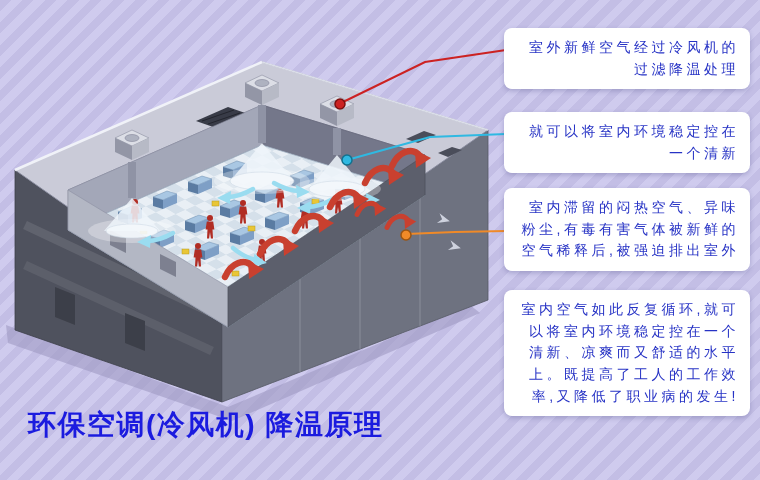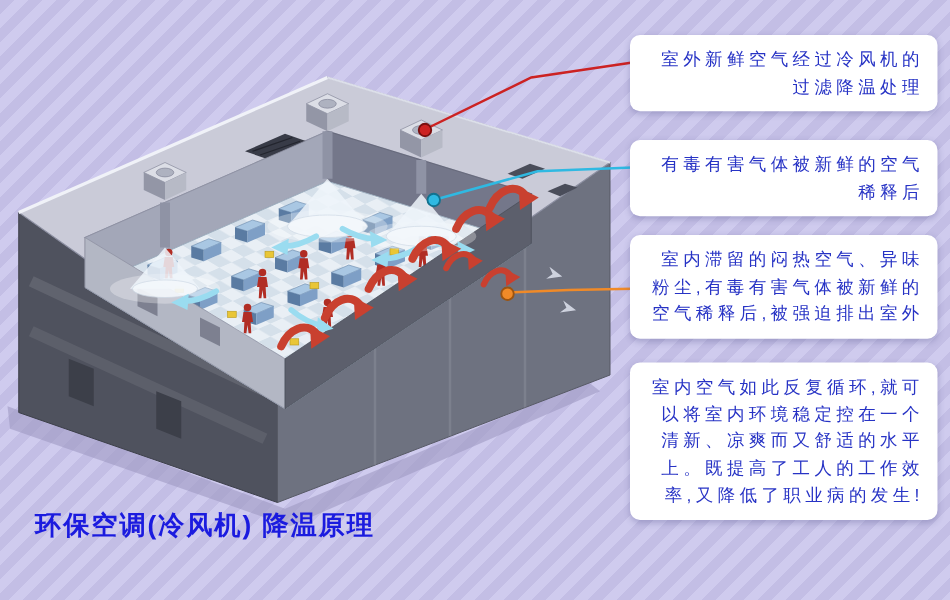--- a/index.html
+++ b/index.html
@@ -9,21 +9,21 @@
     background:repeating-linear-gradient(135deg,#c3bee5 0 8px,#cfcbee 8px 16px);text-align:right; }
   .scene { position:absolute; left:0; top:25px; width:510px; height:440px; }
   .leaders { position:absolute; left:0; top:0; width:760px; height:480px; pointer-events:none; }
   .callout { position:absolute; left:504px; width:246px; background:#ffffff;
     border-radius:8px; padding:9px 11px; color:#2733c5; font-size:14px;
     line-height:1.55; letter-spacing:3.5px; box-shadow:0 2px 5px rgba(70,70,130,0.30); }
   .callout-1 { top:28px; }
   .callout-2 { top:112px; }
   .callout-3 { top:188px; }
   .callout-4 { top:290px; }
-  .title { position:absolute; left:28px; top:406px; font-size:21px; font-weight:bold;
+  .title { position:absolute; left:28px; top:406px; font-size:28px; font-weight:bold;
     color:#1b1bdf; letter-spacing:1.5px; white-space:nowrap; }
 </style>
 </head>
 <body>
 
 <div class="stage">
 
   <svg class="scene" viewBox="0 0 510 440">
     <defs>
       <pattern id="floorGrid" width="20" height="20" patternUnits="userSpaceOnUse" patternTransform="matrix(0.97,-0.425,1.0,0.605,68,205)">
@@ -200,18 +200,18 @@
       <polyline points="506,134 430,137 347,160" fill="none" stroke="#2fb9e2" stroke-width="2"></polyline>
       <circle cx="347" cy="160" r="5" fill="#2fb9e2" stroke="#12728f" stroke-width="1.5"></circle>
     </g>
     <g>
       <polyline points="506,231 455,232 406,234" fill="none" stroke="#f08a28" stroke-width="2"></polyline>
       <circle cx="406" cy="235" r="5" fill="#f08a28" stroke="#9c5410" stroke-width="1.5"></circle>
     </g>
   </svg>
 
   <div class="callout callout-1">室外新鲜空气经过冷风机的过滤降温处理</div>
-  <div class="callout callout-2">有毒有害气体被新鲜的空气稀释后</div>
+  <div class="callout callout-2">就可以将室内环境稳定控在一个清新</div>
   <div class="callout callout-4">室内空气如此反复循环,就可以将室内环境稳定控在一个清新、凉爽而又舒适的水平上。既提高了工人的工作效率,又降低了职业病的发生!</div>
   <div class="callout callout-3">室内滞留的闷热空气、异味粉尘,有毒有害气体被新鲜的空气稀释后,被强迫排出室外</div>
 
   <div class="title">环保空调(冷风机) 降温原理</div>
 </div>
 
 </body></html>

